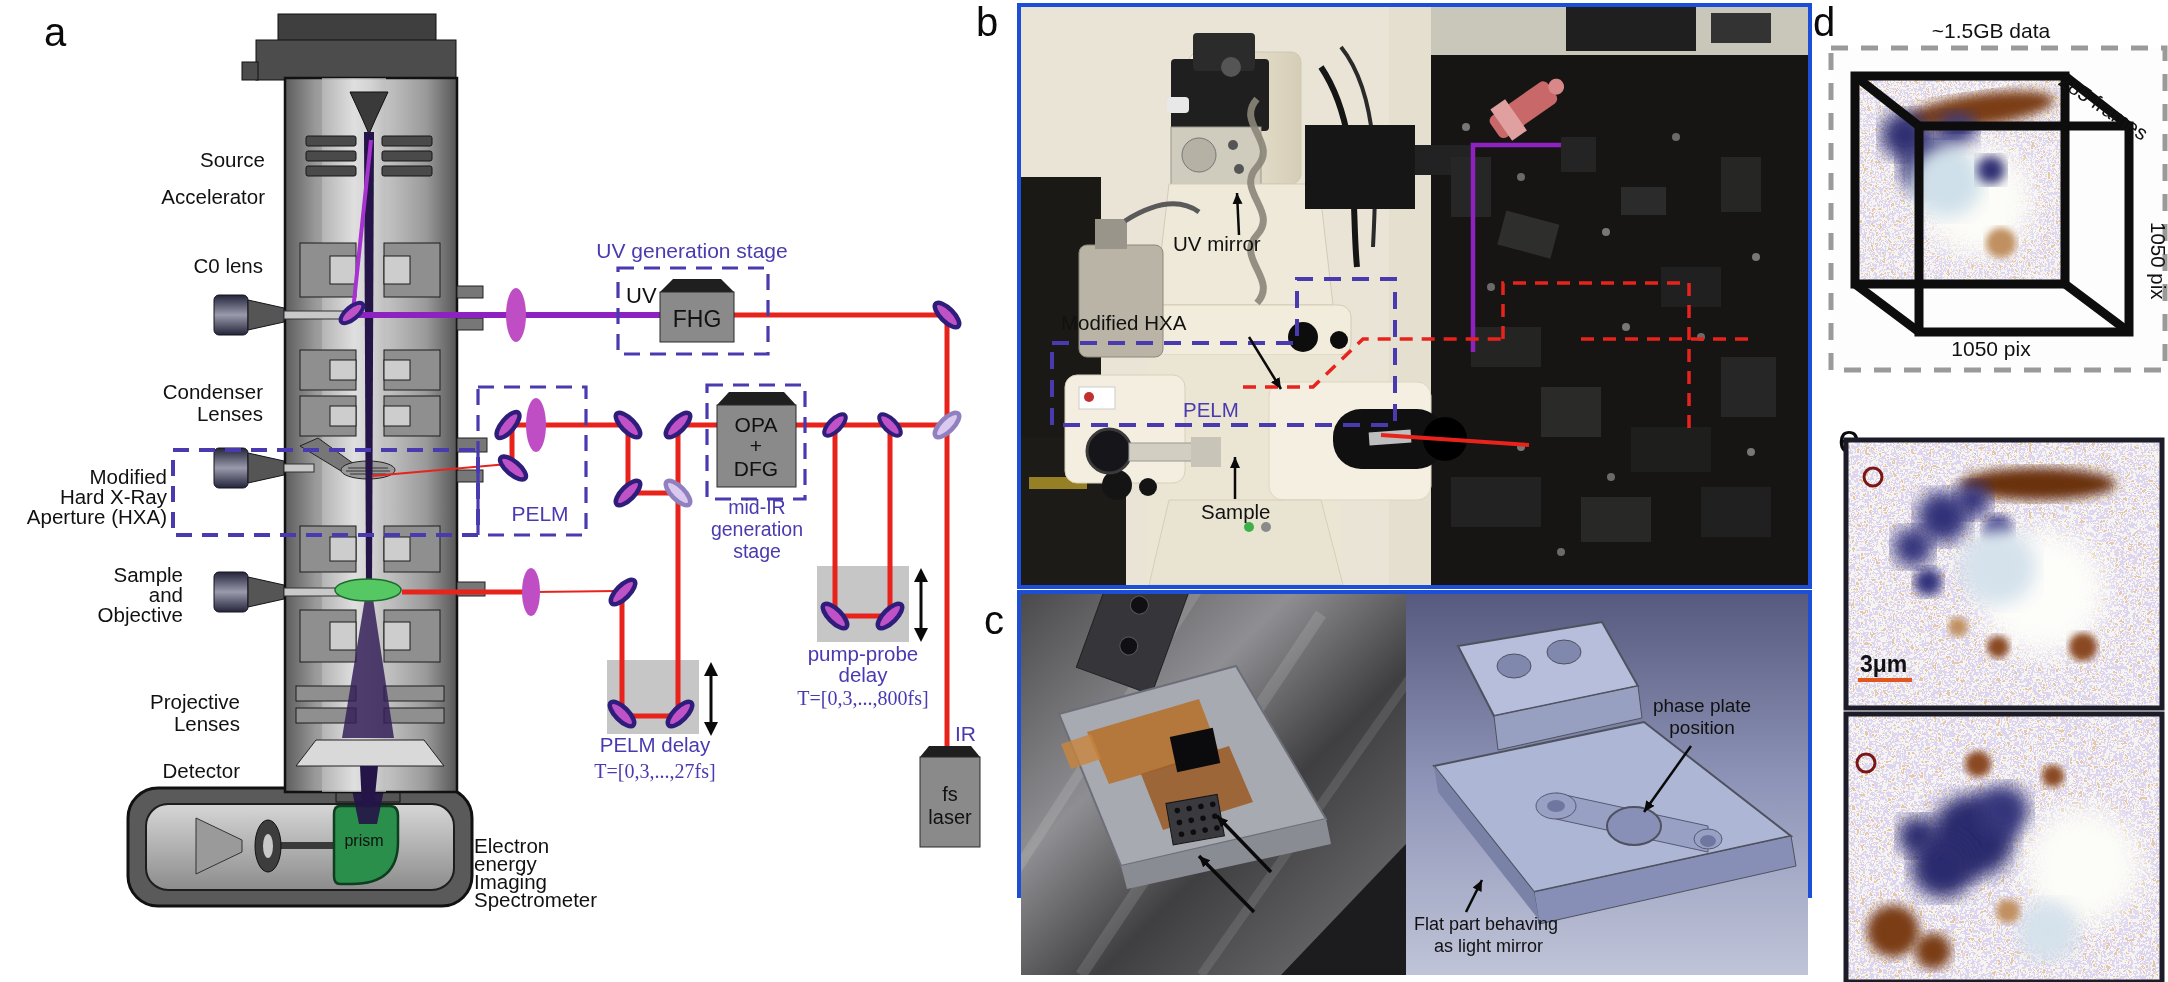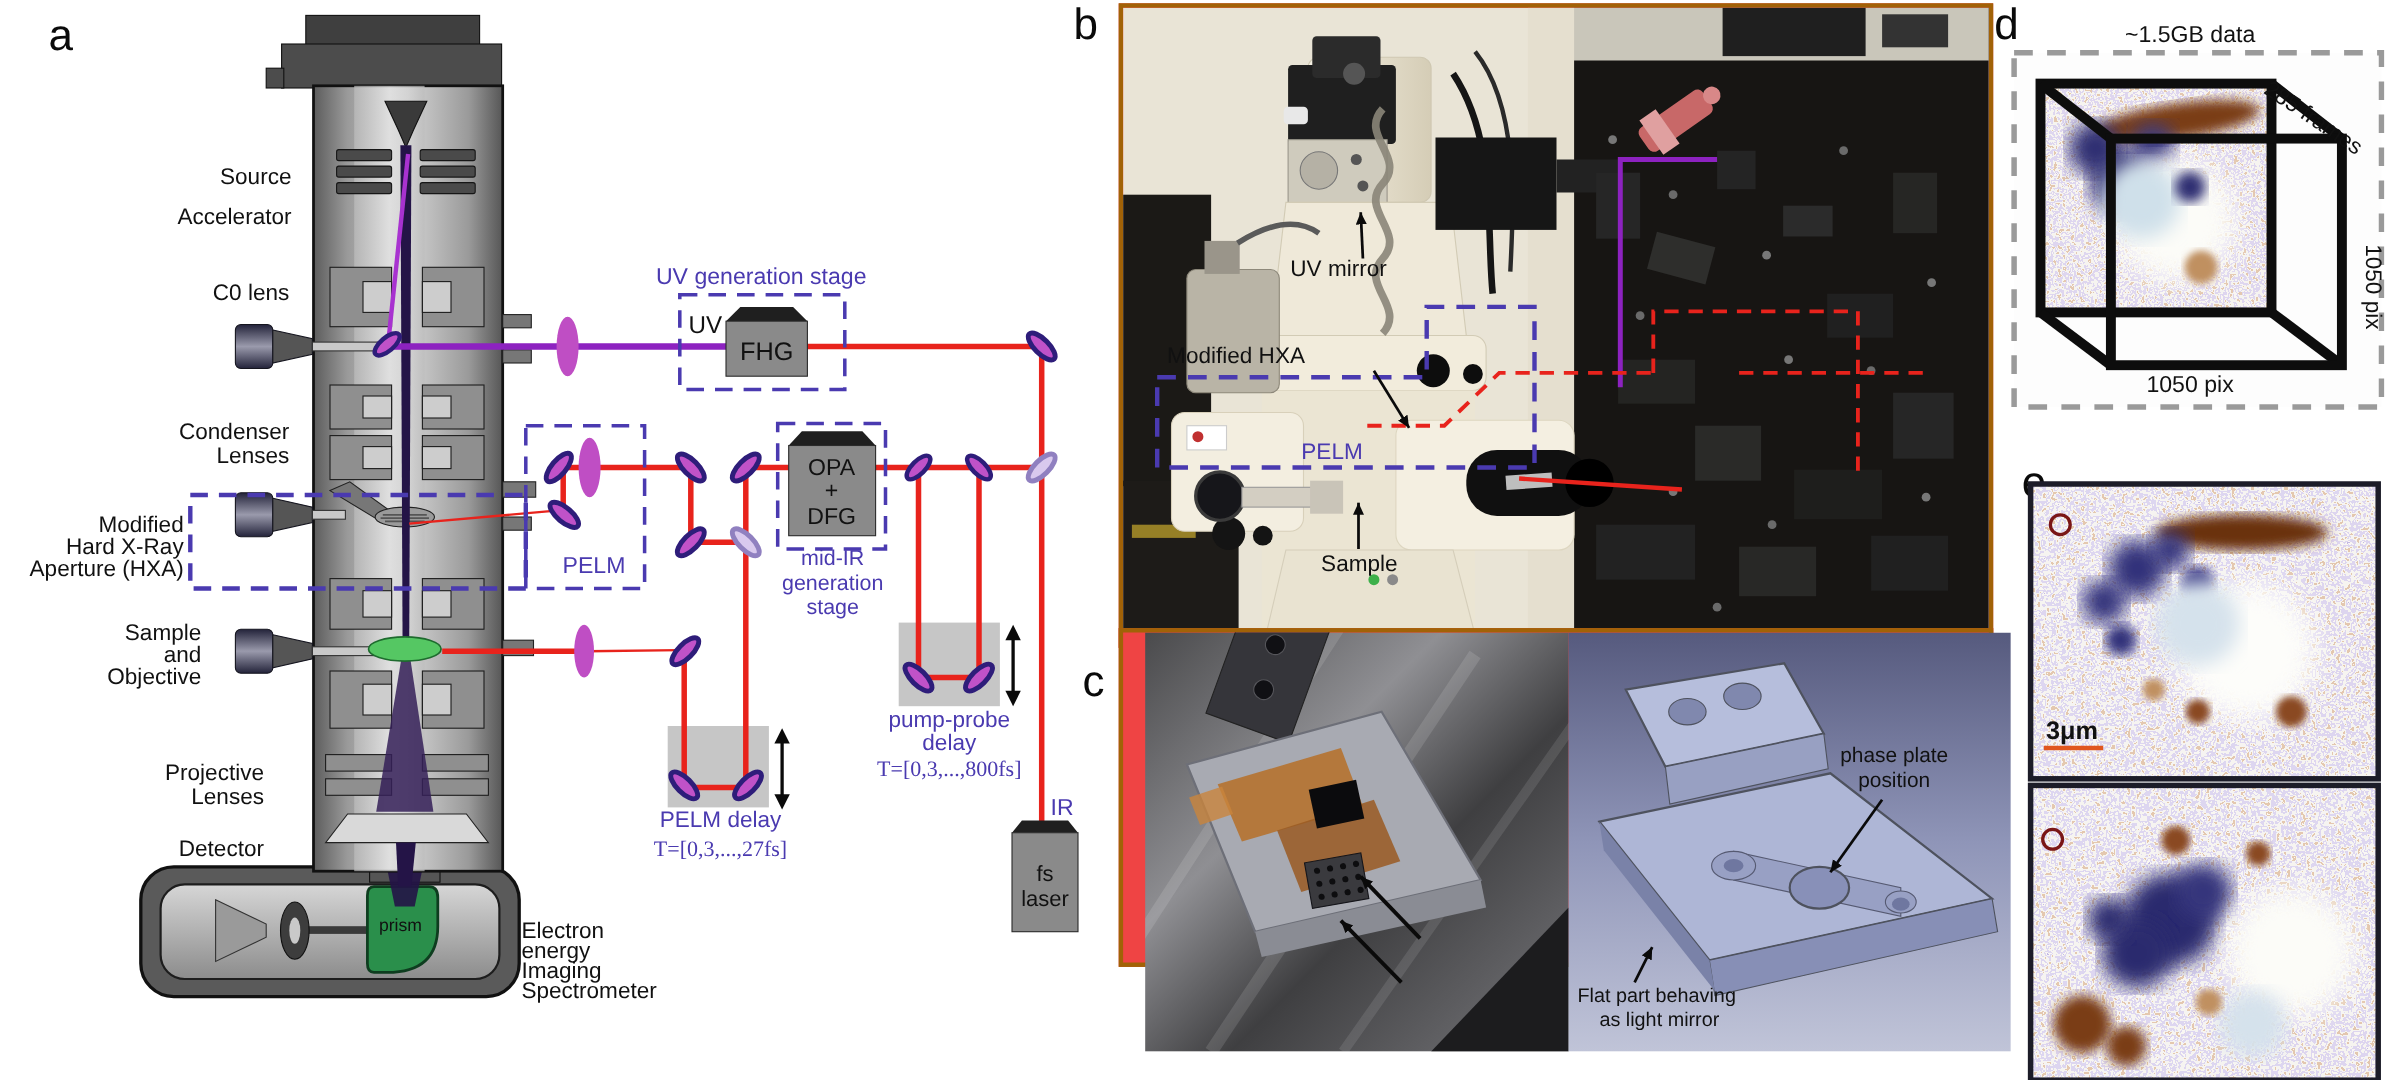--- a/index.html
+++ b/index.html
@@ -1,20 +1,20 @@
 <!DOCTYPE html>
 <html><head>
 <meta charset="utf-8">
 <style>
   html,body{margin:0;padding:0;background:#ffffff;}
   #fig{position:relative;width:2168px;height:982px;background:#fff;
        font-family:"Liberation Sans",sans-serif;overflow:hidden;}
   .tag{position:absolute;font-size:40px;color:#0a0a0a;}
   .panel{position:absolute;}
-  .bordered{border:4px solid #a16207;box-sizing:border-box;background:#ef4444;}
+  .bordered{border:4px solid #1d4ed8;box-sizing:border-box;background:#e5e5e5;}
   svg{display:block;}
   svg text{fill:#111;}
   .blue{fill:#4a3ab0;}
   .serif{font-family:"Liberation Serif",serif;}
 </style>
 </head>
 <body>
 
 <div id="fig">
 
@@ -424,21 +424,21 @@
     <text x="40" y="323" font-size="20.5">Modified HXA</text>
     <line x1="228" y1="330" x2="260" y2="382" stroke="#0a0a0a" stroke-width="2.5" marker-end="url(#mArr)"></line>
     <text x="162" y="410" font-size="20.5" class="blue">PELM</text>
     <text x="180" y="512" font-size="20.5">Sample</text>
     <line x1="214" y1="492" x2="214" y2="450" stroke="#0a0a0a" stroke-width="2.5" marker-end="url(#mArr)"></line>
   </g>
 </svg>
 </div>
 
 <div class="tag" style="left:984px;top:598px;">c</div>
-<div class="panel bordered" style="left:1017px;top:571px;width:795px;height:308px;padding-left:20px;">
+<div class="panel bordered" style="left:1017px;top:590px;width:795px;height:308px;">
 <svg width="787" height="381" viewBox="0 0 787 381">
   <g>
     <rect x="0" y="0" width="385" height="381" fill="url(#gMetal)"></rect>
     <line x1="-20" y1="300" x2="200" y2="-40" stroke="#fff" stroke-width="10" opacity="0.12"></line>
     <line x1="60" y1="381" x2="300" y2="20" stroke="#fff" stroke-width="12" opacity="0.12"></line>
     <line x1="180" y1="381" x2="420" y2="40" stroke="#fff" stroke-width="9" opacity="0.1"></line>
     <polygon points="260,381 385,250 385,381" fill="#1c1c1e"></polygon>
     <g transform="rotate(20 110 40)">
       <rect x="70" y="-30" width="80" height="120" fill="#35353a" stroke="#222"></rect>
       <circle cx="108" cy="10" r="9" fill="#101014" stroke="#55555a"></circle>

